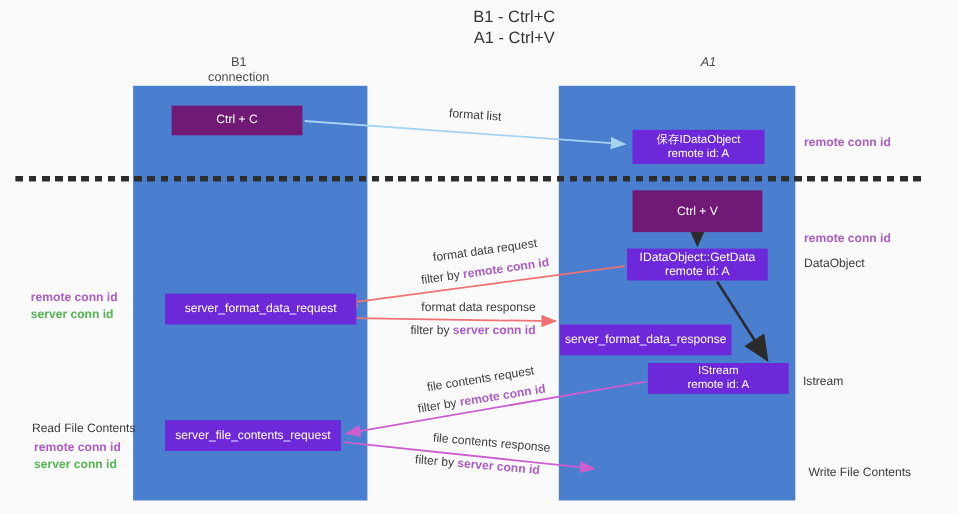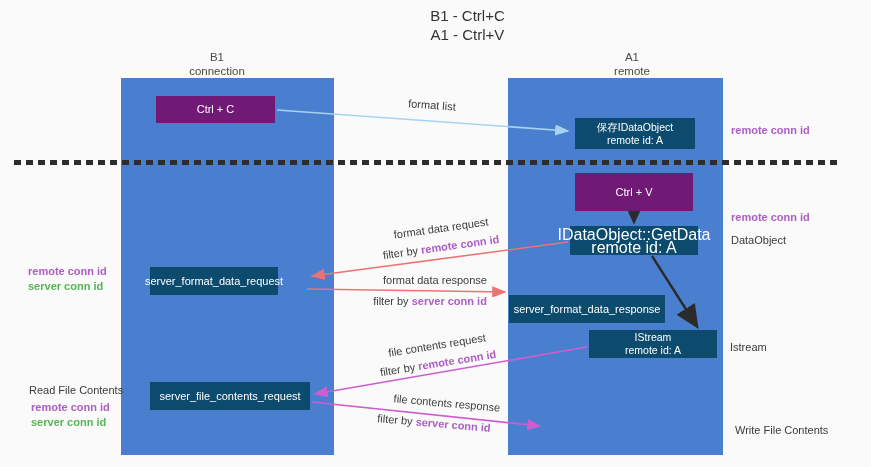--- a/index.html
+++ b/index.html
@@ -14,21 +14,21 @@
   .lane-left{left:121px;width:213px;}
   .lane-right{left:508px;width:215px;}
 
   .dashline{position:absolute;top:160px;left:14px;width:824px;height:5px;
             background:repeating-linear-gradient(90deg,#2d2d2d 0 7px,transparent 7px 12px);}
 
   .node{position:absolute;display:flex;flex-direction:column;justify-content:center;
         align-items:center;text-align:center;color:#fff;font-size:11px;line-height:13px;
         box-sizing:border-box;}
   .node-green{background:#701a75;}
-  .node-orange{background:#0c4a6e;}
+  .node-orange{background:#6d28d9;}
 
   .edge-label{position:absolute;font-size:11px;color:#3c3c3c;white-space:nowrap;
               transform:translate(-50%,-50%);}
   .r-neg8{transform:translate(-50%,-50%) rotate(-8deg);}
   .r-neg9{transform:translate(-50%,-50%) rotate(-9deg);}
   .r-pos4{transform:translate(-50%,-50%) rotate(4deg);}
   .r-pos5{transform:translate(-50%,-50%) rotate(5deg);}
 
   .side-label{position:absolute;font-size:11px;color:#3a3a3a;white-space:nowrap;}
   .purple{color:#ad5ec4;font-weight:bold;}
@@ -43,23 +43,22 @@
 
   <div class="title">
     <div>B1 - Ctrl+C</div>
     <div>A1 - Ctrl+V</div>
   </div>
 
   <div class="lane-header" style="left:157px;">
     <div>B1</div>
     <div>connection</div>
   </div>
-  <div class="lane-header" style="left:572px;">
+  <div class="lane-header" style="left:584px;font-style:italic;">
     <div>A1</div>
-    <div>remote</div>
   </div>
 
   <div class="lane lane-left"></div>
   <div class="lane lane-right"></div>
 
   <div class="dashline"></div>
 
   <svg class="arrows" width="871" height="467">
     <defs>
       <marker id="m-blue" markerWidth="9" markerHeight="7" refX="8" refY="3.5" orient="auto">
@@ -90,26 +89,26 @@
 
   <div class="node node-orange" style="left:575px;top:118px;width:120px;height:31px;font-size:10.5px;">
     <div>保存IDataObject</div>
     <div>remote id: A</div>
   </div>
 
   <div class="node node-green" style="left:575px;top:173px;width:118px;height:38px;">
     <div>Ctrl + V</div>
   </div>
 
-  <div class="node node-orange" style="left:570px;top:226px;width:128px;height:29px;font-size:16px;">
+  <div class="node node-orange" style="left:570px;top:226px;width:128px;height:29px;font-size:11px;">
     <div>IDataObject::GetData</div>
     <div>remote id: A</div>
   </div>
 
-  <div class="node node-orange" style="left:150px;top:267px;width:128px;height:28px;">
+  <div class="node node-orange" style="left:150px;top:267px;width:174px;height:28px;">
     <div>server_format_data_request</div>
   </div>
 
   <div class="node node-orange" style="left:509px;top:279px;width:156px;height:28px;margin-top:16px;">
     <div>server_format_data_response</div>
   </div>
 
   <div class="node node-orange" style="left:589px;top:330px;width:128px;height:28px;font-size:10.5px;">
     <div>IStream</div>
     <div>remote id: A</div>

